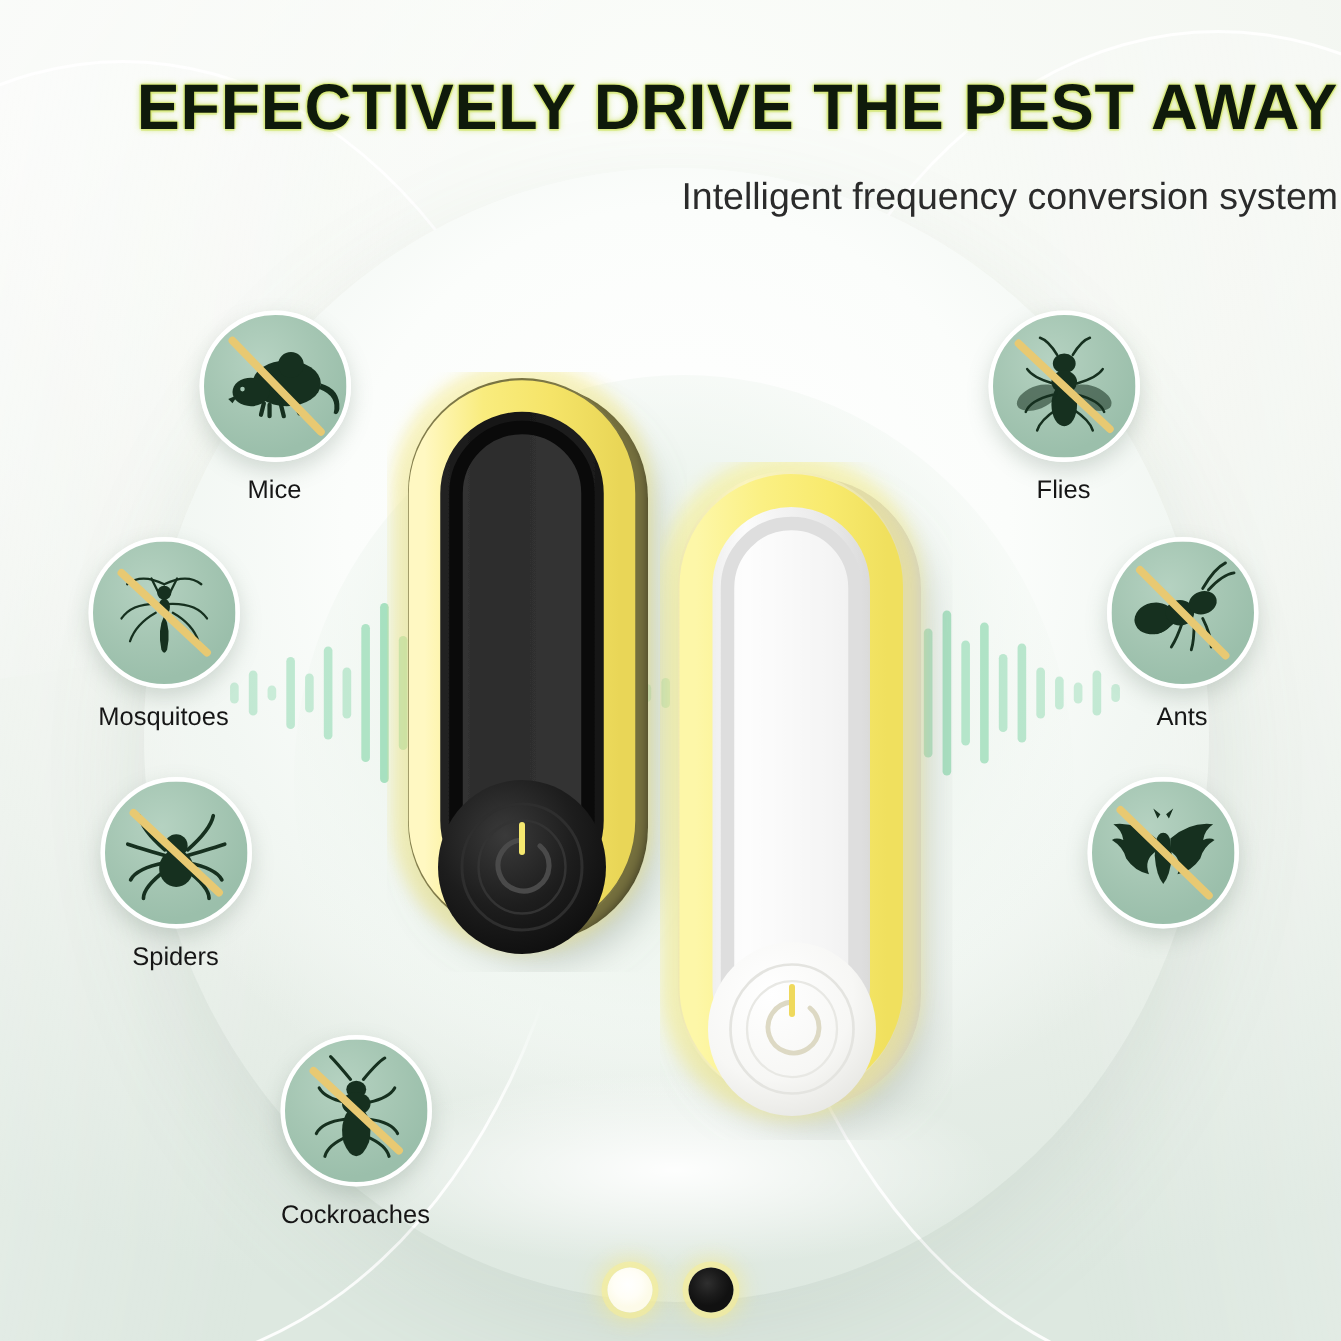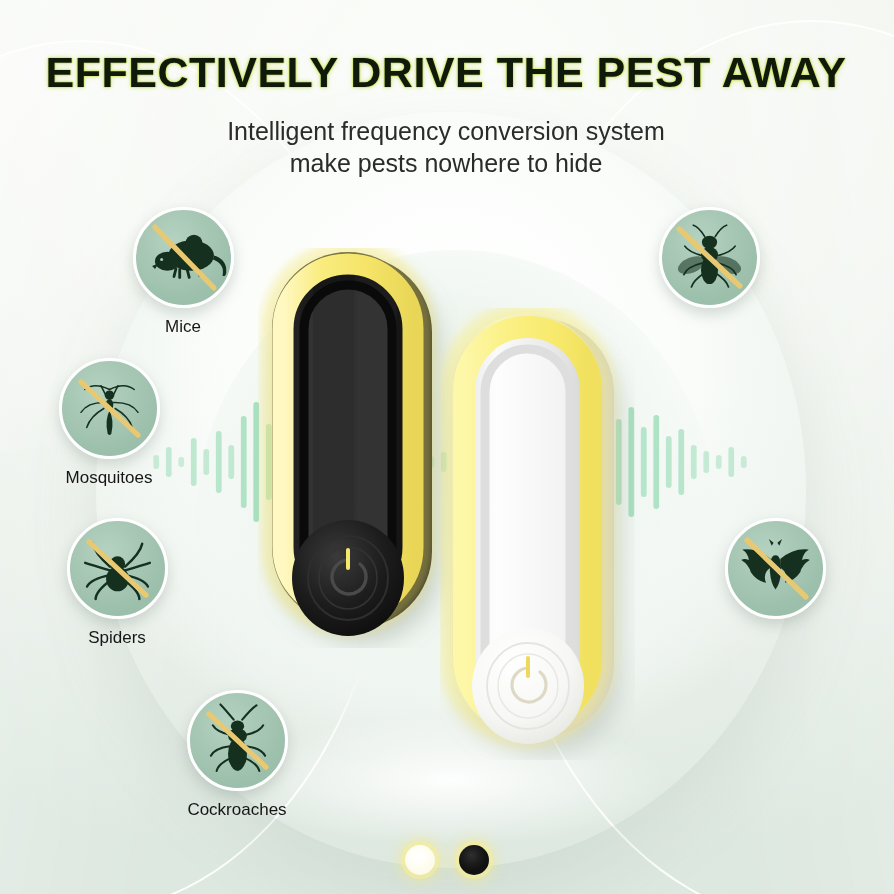--- a/index.html
+++ b/index.html
@@ -39,21 +39,21 @@
   .bg-arc-r{
     position:absolute;right:-240px;top:20px;width:640px;height:900px;border-radius:50%;
     border:2px solid rgba(255,255,255,.9);
     background:linear-gradient(260deg,rgba(255,255,255,.5),rgba(255,255,255,0) 70%);
   }
   .bg-floor{
     position:absolute;left:150px;top:690px;width:600px;height:180px;border-radius:50%;
     background:radial-gradient(50% 50% at 50% 50%, rgba(255,255,255,.95), rgba(255,255,255,0) 72%);
   }
   
-  .header{position:absolute;left:0;top:0;width:892px;text-align:center;z-index:12;}
+  .header{position:absolute;left:0;top:0;width:892px;text-align:right;z-index:12;}
   .title{
     margin:0;padding-top:48px;
     font-size:43px;font-weight:bold;letter-spacing:.5px;
     color:#0f1a0b;
     text-shadow:
       0 0 2px #d9e86a, 0 0 5px rgba(203,226,96,.85),
       1px 0 0 rgba(205,230,110,.55), -1px 0 0 rgba(205,230,110,.55),
       0 1px 0 rgba(205,230,110,.5), 0 -1px 0 rgba(205,230,110,.5);
   }
   .subtitle{
@@ -114,21 +114,20 @@
   <div class="bg-arc-l"></div>
   <div class="bg-arc-r"></div>
   <div class="bg-oval-outer"></div>
   <div class="bg-oval-inner"></div>
   <div class="bg-floor"></div>
 
   <div class="header">
     <h1 class="title">EFFECTIVELY DRIVE THE PEST AWAY</h1>
     <p class="subtitle">
       <span>Intelligent frequency conversion system</span><br>
-      <span>make pests nowhere to hide</span>
     </p>
   </div>
 
   <svg class="wave" viewBox="0 0 600 220" preserveAspectRatio="none">
     <g id="wave-bars">
         <rect x="3.38" y="103.00" width="5.75" height="14.00" rx="2.88" fill="#8fd9b0" opacity="0.44"></rect>
         <rect x="15.88" y="95.00" width="5.75" height="30.00" rx="2.88" fill="#8fd9b0" opacity="0.49"></rect>
         <rect x="28.38" y="105.00" width="5.75" height="10.00" rx="2.88" fill="#8fd9b0" opacity="0.43"></rect>
         <rect x="40.88" y="86.00" width="5.75" height="48.00" rx="2.88" fill="#8fd9b0" opacity="0.54"></rect>
         <rect x="53.38" y="97.00" width="5.75" height="26.00" rx="2.88" fill="#8fd9b0" opacity="0.48"></rect>
@@ -377,22 +376,44 @@
           <ellipse cx="50" cy="47" rx="9" ry="8"></ellipse>
           <ellipse cx="50" cy="63" rx="9" ry="15"></ellipse>
         </g>
         <g fill="#16301f" opacity="0.55">
           <ellipse cx="31" cy="58" rx="15" ry="8" transform="rotate(-22 31 58)"></ellipse>
           <ellipse cx="69" cy="58" rx="15" ry="8" transform="rotate(22 69 58)"></ellipse>
         </g>
         <line x1="18" y1="20" x2="82" y2="80" stroke="#e8c972" stroke-width="5.5" stroke-linecap="round"></line>
       </svg>
     </div>
-  </div>
-
+    <div class="label">Flies</div>
+  </div>
+
+  <div class="pest right" id="pest-ants">
+    <div class="disc">
+      <svg viewBox="0 0 100 100">
+        <g stroke="#16301f" fill="none" stroke-width="2" stroke-linecap="round">
+          <path d="M64 33 q8 -14 16 -18"></path>
+            <path d="M68 34 q10 -11 18 -12"></path>
+          <path d="M50 56 q-4 12 -8 18"></path>
+            <path d="M58 56 q0 14 -2 20"></path>
+            <path d="M64 54 q6 12 6 20"></path>
+          <path d="M46 54 q-8 8 -14 10"></path>
+        </g>
+        <g fill="#16301f">
+          <ellipse cx="30" cy="54" rx="14" ry="11" transform="rotate(-12 30 54)"></ellipse>
+          <ellipse cx="48" cy="50" rx="10" ry="9"></ellipse>
+          <ellipse cx="64" cy="43" rx="10" ry="8" transform="rotate(-18 64 43)"></ellipse>
+        </g>
+        <line x1="20" y1="20" x2="80" y2="80" stroke="#e8c972" stroke-width="5.5" stroke-linecap="round"></line>
+      </svg>
+    </div>
+    <div class="label">Ants</div>
+  </div>
 
   <div class="pest right" id="pest-bats">
     <div class="disc">
       <svg viewBox="0 0 100 100">
         <g fill="#16301f">
           <path d="M50 36 q4 0 5 6 l1 10 q-1 14 -6 20 q-5 -6 -6 -20 l1 -10 q1 -6 5 -6 z"></path>
           <path d="M46 26 l-3 -7 l5 4 z M54 26 l3 -7 l-5 4 z"></path>
           <path d="M45 40 q-14 -12 -30 -10 q6 4 7 11 q-5 -2 -8 0 q8 5 10 13 q6 9 16 11 q-4 -10 5 -16 z"></path>
           <path d="M55 40 q14 -12 30 -10 q-6 4 -7 11 q5 -2 8 0 q-8 5 -10 13 q-6 9 -16 11 q4 -10 -5 -16 z"></path>
         </g>

